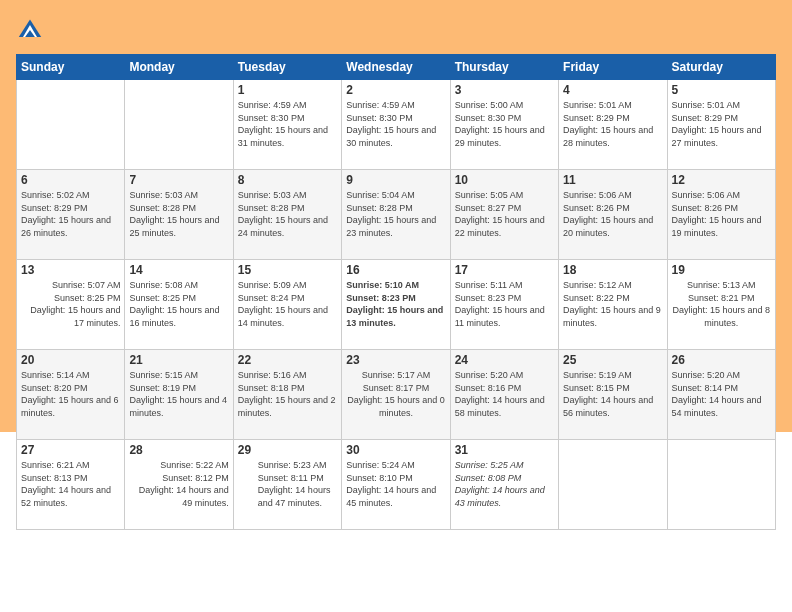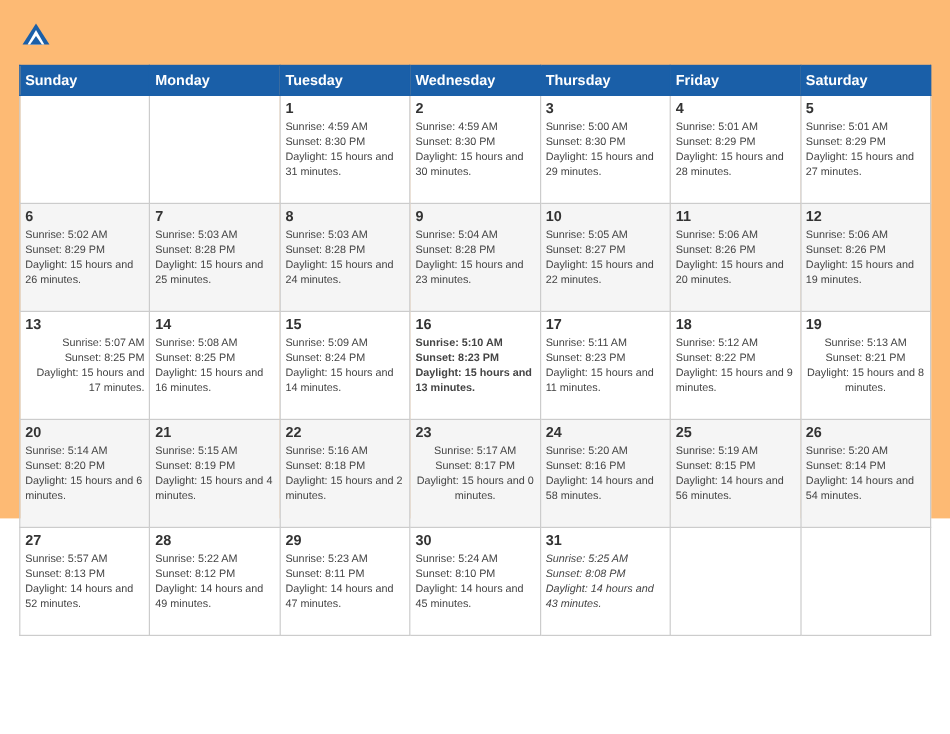--- a/index.html
+++ b/index.html
@@ -300,33 +300,33 @@
           <td>
             <span class="day-num">26</span>
             <div class="day-info" style="white-space: pre-line;">Sunrise: 5:20 AM
 Sunset: 8:14 PM
 Daylight: 14 hours and 54 minutes.</div>
           </td>
         </tr>
         <tr>
           <td>
             <span class="day-num">27</span>
-            <div class="day-info" style="white-space: pre-line;">Sunrise: 5:57 AM
+            <div class="day-info" style="white-space: pre-line;">Sunrise: 6:21 AM
 Sunset: 8:13 PM
 Daylight: 14 hours and 52 minutes.</div>
           </td>
           <td>
             <span class="day-num">28</span>
-            <div class="day-info" style="white-space: pre-line;">Sunrise: 5:22 AM
+            <div class="day-info" style="white-space: pre-line; text-align: right;">Sunrise: 5:22 AM
 Sunset: 8:12 PM
 Daylight: 14 hours and 49 minutes.</div>
           </td>
           <td>
             <span class="day-num">29</span>
-            <div class="day-info" style="white-space: pre-line;">Sunrise: 5:23 AM
+            <div class="day-info" style="white-space: pre-line; margin-left: 20px;">Sunrise: 5:23 AM
 Sunset: 8:11 PM
 Daylight: 14 hours and 47 minutes.</div>
           </td>
           <td>
             <span class="day-num">30</span>
             <div class="day-info" style="white-space: pre-line;">Sunrise: 5:24 AM
 Sunset: 8:10 PM
 Daylight: 14 hours and 45 minutes.</div>
           </td>
           <td>

